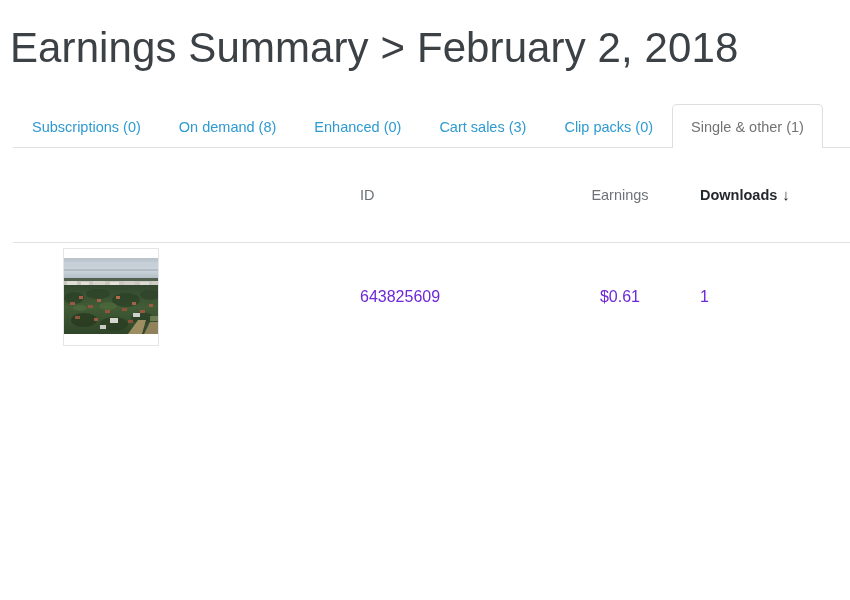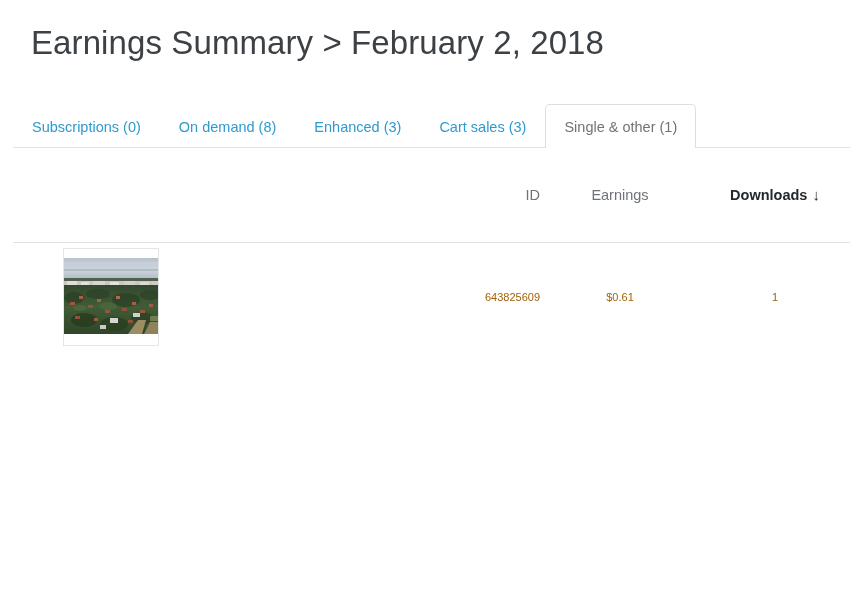--- a/index.html
+++ b/index.html
@@ -12,23 +12,23 @@
     background: #ffffff;
     font-family: "Liberation Sans", sans-serif;
     color: #3a3f45;
     overflow: hidden;
     position: relative;
   }
 
   
   .page-title {
     position: absolute;
-    left: 31px;
+    left: 10px;
     top: 24px;
-    font-size: 33px;
+    font-size: 42px;
     font-weight: 300;
     letter-spacing: 0.1px;
     color: #3c4146;
     white-space: nowrap;
   }
 
   
   .tabs-wrap {
     position: absolute;
     left: 0;
@@ -106,43 +106,43 @@
     right: 0;
     top: 94px;
     height: 1px;
     background: #dfe1e3;
   }
   .data-row {
     height: 110px;
   }
 
   .c-thumb   { width: 360px; display: flex; align-items: center; }
-  .c-id      { width: 180px; text-align: right; }
+  .c-id      { width: 180px; text-align: left; }
   .c-earn    { width: 160px; text-align: center; }
-  .c-down    { width: 150px; text-align: center; }
+  .c-down    { width: 150px; }
 
   .head-cell {
     font-size: 14.5px;
     color: #6d7378;
     font-weight: normal;
   }
   .head-cell.sorted {
     color: #23282d;
     font-weight: bold;
   }
   .sort-arrow {
     display: inline-block;
     margin-left: 5px;
     font-size: 15px;
     font-weight: bold;
     line-height: 1;
   }
   .cell {
-    font-size: 11px;
-    color: #a16207;
+    font-size: 16px;
+    color: #6d28d9;
   }
 
   
   .thumb-frame {
     margin-left: 63px;
     width: 96px;
     height: 98px;
     background: #ffffff;
     border: 1px solid #e3e5e7;
     box-sizing: border-box;
@@ -168,24 +168,27 @@
 <div class="tabs-wrap">
   <div class="tabs-baseline"></div>
   <div class="tabs">
     <div class="tab">
       <span>Subscriptions (0)</span>
     </div>
     <div class="tab">
       <span>On demand (8)</span>
     </div>
     <div class="tab">
-      <span>Enhanced (3)</span>
+      <span>Enhanced (0)</span>
     </div>
     <div class="tab">
       <span>Cart sales (3)</span>
+    </div>
+    <div class="tab">
+      <span>Clip packs (0)</span>
     </div>
     <div class="tab active">
       <span>Single &amp; other (1)</span>
     </div>
   </div>
 </div>
 
 <div class="table">
 
   <div class="row head-row">

